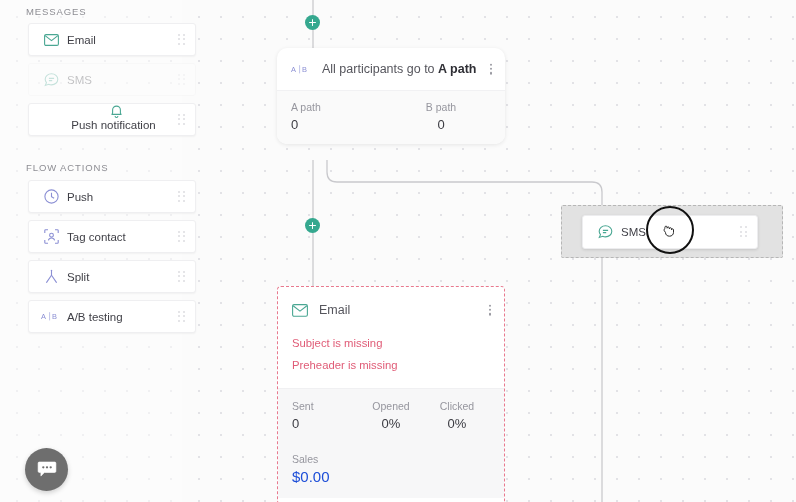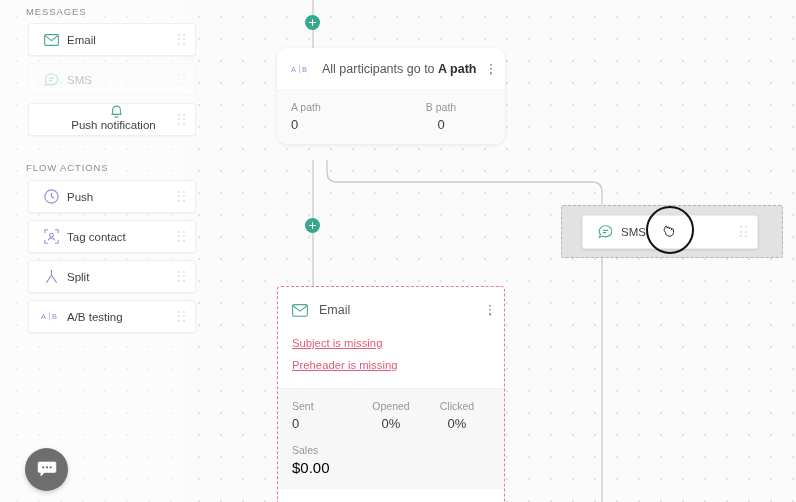--- a/index.html
+++ b/index.html
@@ -192,21 +192,20 @@
     background: #ffffff;
     overflow: hidden;
   }
   #node-email .node-header { height: 46px; }
   .err-list { padding: 0 14px 12px 14px; }
   .err {
     font-size: 11.3px;
     color: #e05c77;
     line-height: 21.5px;
     white-space: nowrap;
-    text-decoration: underline;
   }
   #node-email .node-foot {
     border-radius: 0;
     padding: 10px 14px 12px 14px;
   }
 
   
   .dropzone {
     position: absolute;
     left: 561px;
@@ -508,23 +507,23 @@
         </div>
         <div class="stat r">
           <div class="stat-k">Opened</div>
           <div class="stat-v">0%</div>
         </div>
         <div class="stat r">
           <div class="stat-k">Clicked</div>
           <div class="stat-v">0%</div>
         </div>
       </div>
-      <div style="margin-top:10px;">
+      <div style="margin-top:19px;">
         <div class="stat-k">Sales</div>
-        <div class="stat-v" style="font-size:15px;color:#000000;">$0.00</div>
+        <div class="stat-v" style="font-size:15px;color:#1d4ed8;">$0.00</div>
       </div>
     </div>
   </div>
 
   <div class="dropzone">
     <div class="drag-card">
       <span class="pal-icon">
         <svg width="15" height="14" viewBox="0 0 15 14" fill="none" stroke="#4aa793" stroke-width="1.1">
           <path d="M13.8 6.3c0 3.1-2.8 5.6-6.3 5.6-1 0-2-0.2-2.8-0.6L1.3 12.4l1.2-2.8C1.7 8.7 1.2 7.6 1.2 6.3c0-3.1 2.8-5.6 6.3-5.6s6.3 2.5 6.3 5.6z"></path>
           <path d="M4.9 5.4h5.2M4.9 7.6h3.3"></path>

